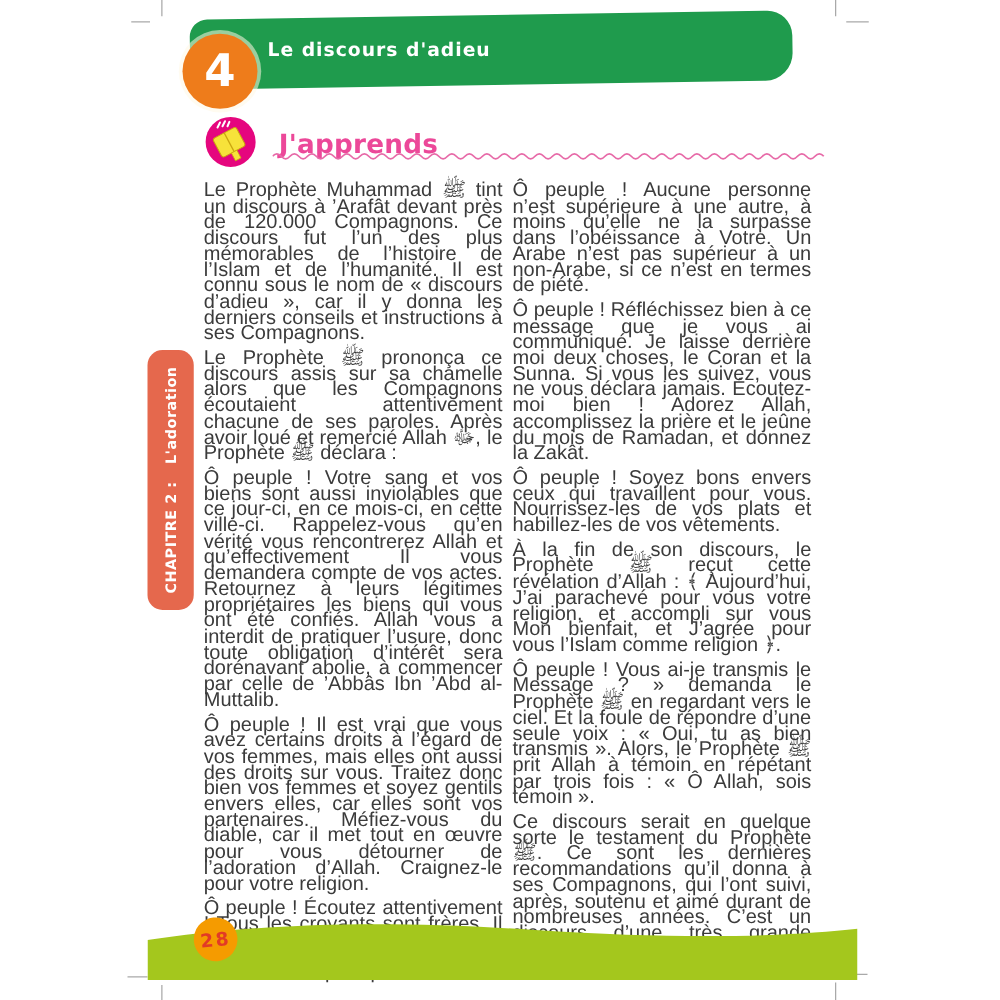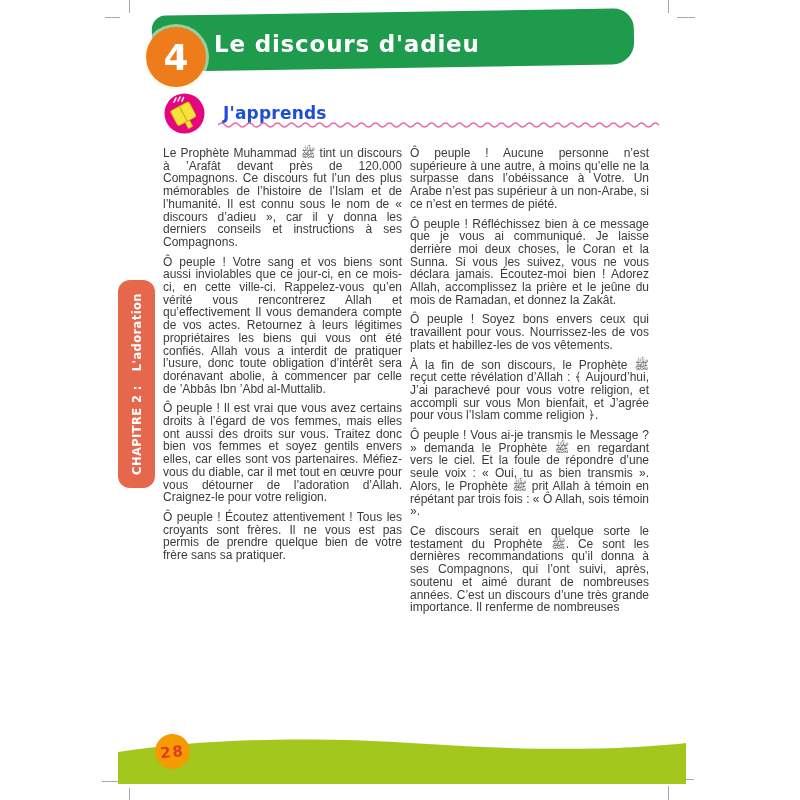--- a/index.html
+++ b/index.html
@@ -20,40 +20,40 @@
   .chapter-badge{
     position:absolute;left:146px;top:27px;width:60px;height:60px;
     background:#ee7c1b;border-radius:50%;
     box-shadow:0 0 0 3px rgba(255,247,228,0.55);
     display:flex;align-items:center;justify-content:center;
     color:#ffffff;font-size:36px;font-weight:bold;
     font-family:"DejaVu Sans",sans-serif;
   }
   .page-title{
     position:absolute;left:214px;top:31px;
-    color:#ffffff;font-size:23px;font-weight:bold;letter-spacing:0.8px;
+    color:#ffffff;font-size:15px;font-weight:bold;letter-spacing:0.8px;
     font-family:"DejaVu Sans",sans-serif;
   }
   
   .learn-icon{position:absolute;left:164px;top:93px;width:41px;height:41px;}
   .section-heading{
     position:absolute;left:223px;top:103px;
-    font-size:17px;font-weight:bold;color:#1d4ed8;
+    font-size:21px;font-weight:bold;color:#ec4899;
     font-family:"DejaVu Sans",sans-serif;letter-spacing:0.2px;
   }
   .wavy{position:absolute;left:218px;top:121px;width:446px;height:8px;}
   
   .columns{
     position:absolute;left:163px;top:147px;width:486px;
     display:flex;gap:8px;
   }
   .col{width:239px;}
   .col p{
     margin:0 0 7px 0;
-    font-size:12px;line-height:12.7px;
+    font-size:16px;line-height:12.7px;
     text-align:justify;
     color:#3b3b3b;
   }
   
   .sidebar-tab{
     position:absolute;left:118px;top:280px;width:37px;height:208px;
     background:#e5684d;border-radius:12px;
     display:flex;align-items:center;justify-content:center;
   }
   .sidebar-tab .vtext{
@@ -107,20 +107,21 @@
   </svg>
 </div>
 <div class="section-heading">J'apprends</div>
 <svg class="wavy" viewBox="0 0 446 8" preserveAspectRatio="none">
   <path fill="none" stroke="#e76aa8" stroke-width="1.4" d="M0 4 q3.5 -4 7 0 t7 0 t7 0 t7 0 t7 0 t7 0 t7 0 t7 0 t7 0 t7 0 t7 0 t7 0 t7 0 t7 0 t7 0 t7 0 t7 0 t7 0 t7 0 t7 0 t7 0 t7 0 t7 0 t7 0 t7 0 t7 0 t7 0 t7 0 t7 0 t7 0 t7 0 t7 0 t7 0 t7 0 t7 0 t7 0 t7 0 t7 0 t7 0 t7 0 t7 0 t7 0 t7 0 t7 0 t7 0 t7 0 t7 0 t7 0 t7 0 t7 0 t7 0 t7 0 t7 0 t7 0 t7 0 t7 0 t7 0 t7 0 t7 0 t7 0 t7 0 t7 0 t7 0 "></path>
 </svg>
 
 <div class="columns">
   <div class="col">
       <p>Le Prophète Muhammad ﷺ tint un discours à ’Arafât devant près de 120.000 Compagnons. Ce discours fut l’un des plus mémorables de l’histoire de l’Islam et de l’humanité. Il est connu sous le nom de « discours d’adieu », car il y donna les derniers conseils et instructions à ses Compagnons.</p>
+      <p>Le Prophète ﷺ prononça ce discours assis sur sa chamelle alors que les Compagnons écoutaient attentivement chacune de ses paroles. Après avoir loué et remercié Allah ﷻ, le Prophète ﷺ déclara :</p>
       <p>Ô peuple ! Votre sang et vos biens sont aussi inviolables que ce jour-ci, en ce mois-ci, en cette ville-ci. Rappelez-vous qu’en vérité vous rencontrerez Allah et qu’effectivement Il vous demandera compte de vos actes. Retournez à leurs légitimes propriétaires les biens qui vous ont été confiés. Allah vous a interdit de pratiquer l’usure, donc toute obligation d’intérêt sera dorénavant abolie, à commencer par celle de ’Abbâs Ibn ’Abd al-Muttalib.</p>
       <p>Ô peuple ! Il est vrai que vous avez certains droits à l’égard de vos femmes, mais elles ont aussi des droits sur vous. Traitez donc bien vos femmes et soyez gentils envers elles, car elles sont vos partenaires. Méfiez-vous du diable, car il met tout en œuvre pour vous détourner de l’adoration d’Allah. Craignez-le pour votre religion.</p>
       <p>Ô peuple ! Écoutez attentivement ! Tous les croyants sont frères. Il ne vous est pas permis de prendre quelque bien de votre frère sans sa pratiquer.</p>
     </div>
   <div class="col">
       <p>Ô peuple ! Aucune personne n’est supérieure à une autre, à moins qu’elle ne la surpasse dans l’obéissance à Votre. Un Arabe n’est pas supérieur à un non-Arabe, si ce n’est en termes de piété.</p>
       <p>Ô peuple ! Réfléchissez bien à ce message que je vous ai communiqué. Je laisse derrière moi deux choses, le Coran et la Sunna. Si vous les suivez, vous ne vous déclara jamais. Écoutez-moi bien ! Adorez Allah, accomplissez la prière et le jeûne du mois de Ramadan, et donnez la Zakât.</p>
       <p>Ô peuple ! Soyez bons envers ceux qui travaillent pour vous. Nourrissez-les de vos plats et habillez-les de vos vêtements.</p>
       <p>À la fin de son discours, le Prophète ﷺ reçut cette révélation d’Allah : ﴾ Aujourd’hui, J’ai parachevé pour vous votre religion, et accompli sur vous Mon bienfait, et J’agrée pour vous l’Islam comme religion ﴿.</p>
       <p>Ô peuple ! Vous ai-je transmis le Message ? » demanda le Prophète ﷺ en regardant vers le ciel. Et la foule de répondre d’une seule voix : « Oui, tu as bien transmis ». Alors, le Prophète ﷺ prit Allah à témoin en répétant par trois fois : « Ô Allah, sois témoin ».</p>

